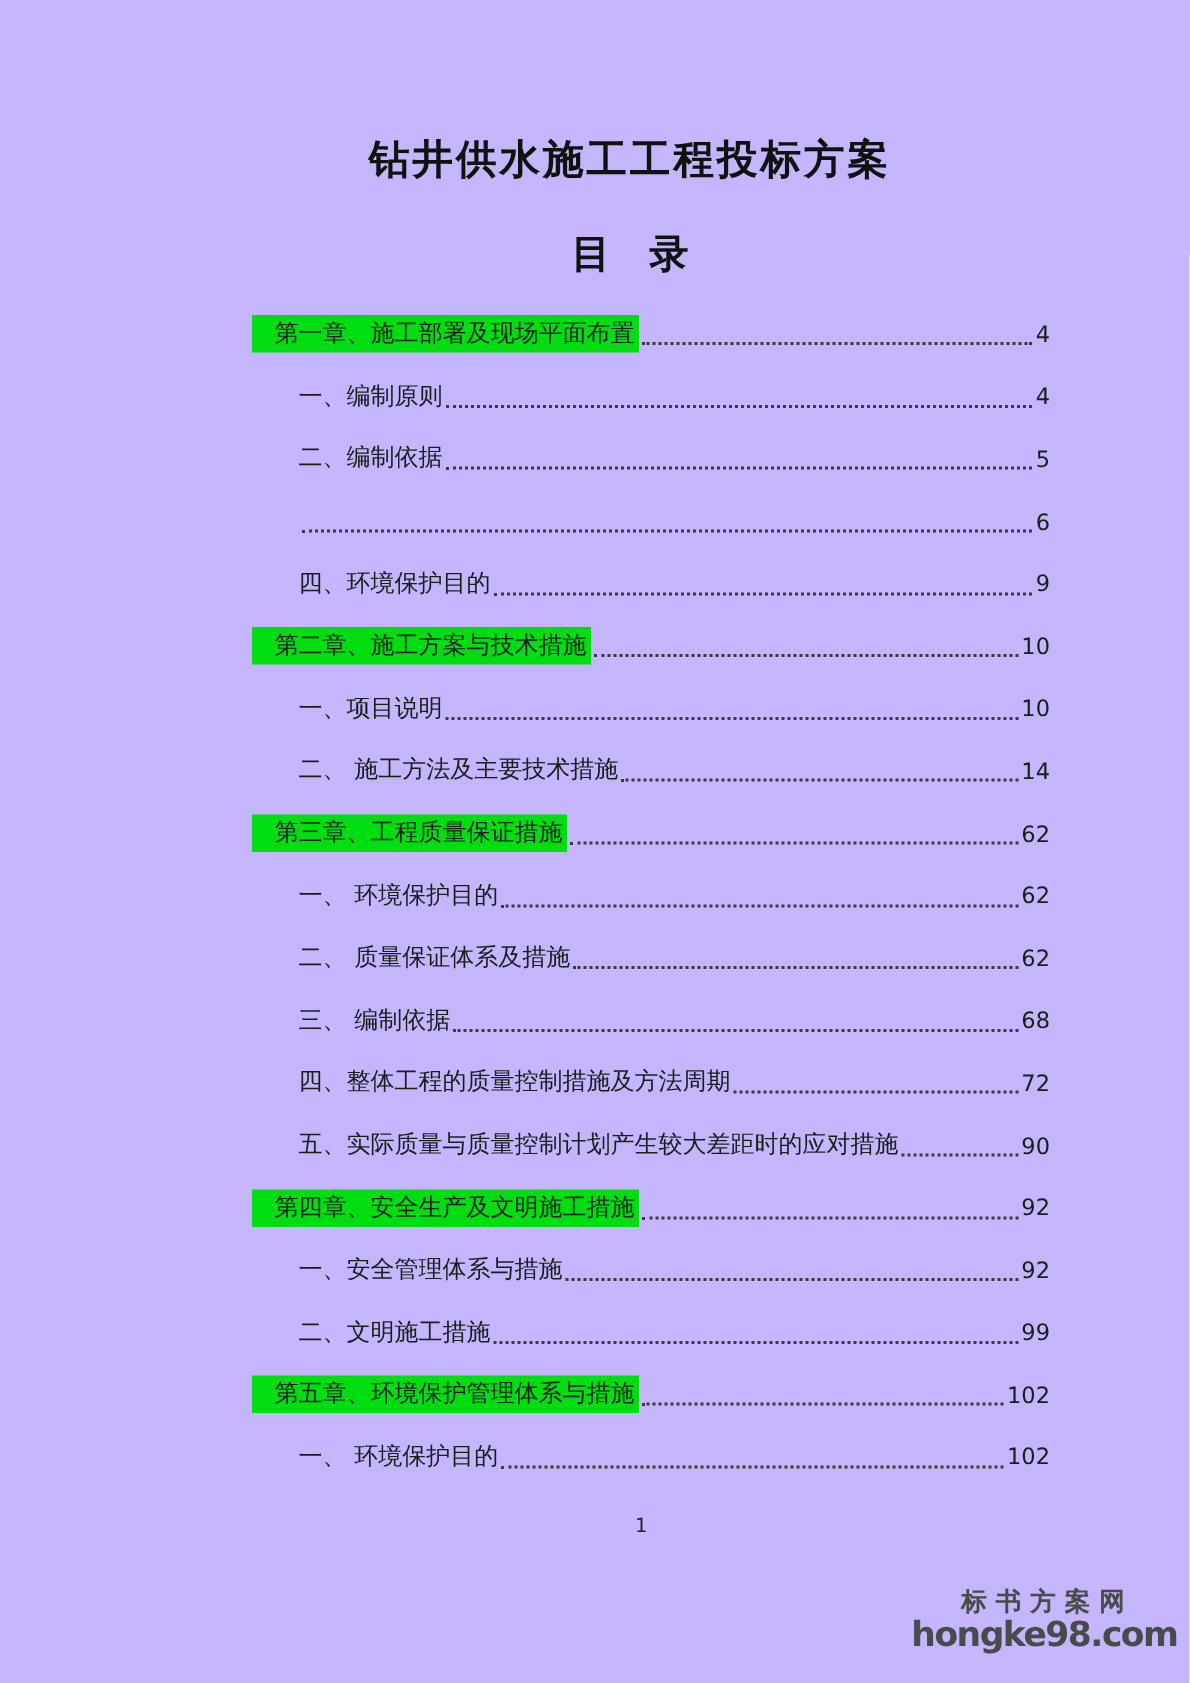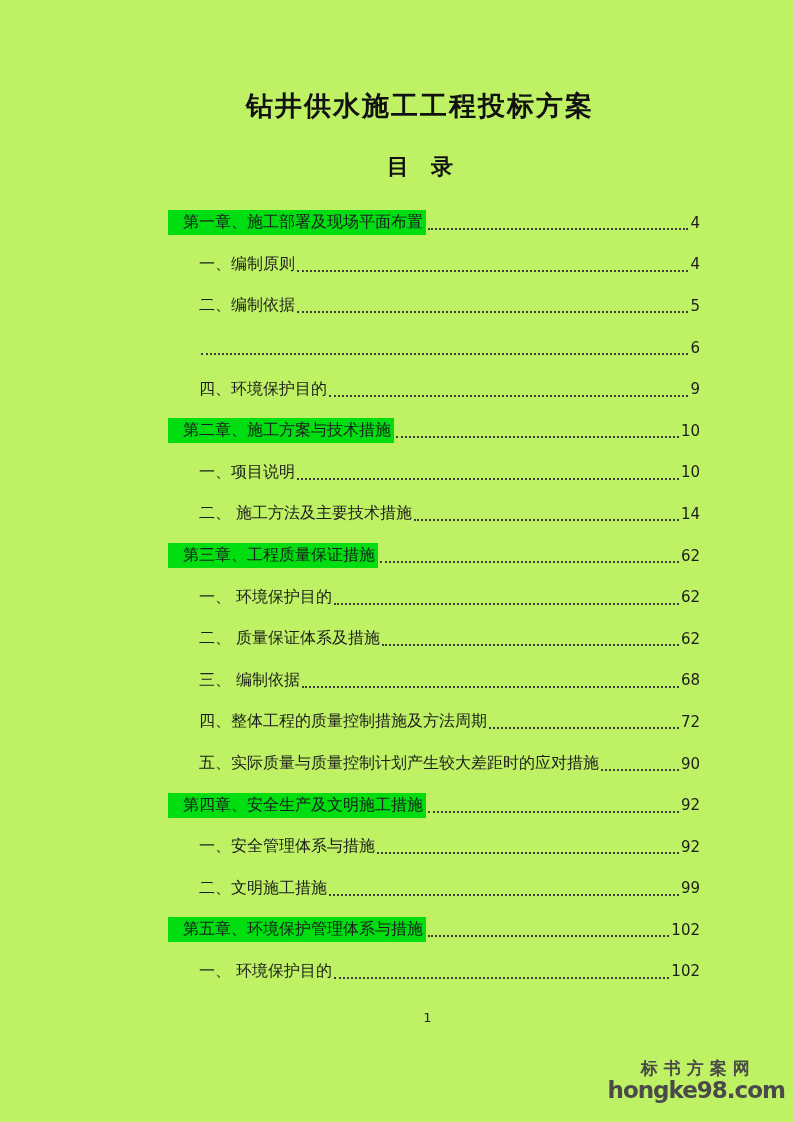--- a/index.html
+++ b/index.html
@@ -4,21 +4,21 @@
 <style>
   html, body {
     margin: 0;
     padding: 0;
     background: #ffffff;
   }
   .page {
     position: relative;
     width: 793px;
     height: 1122px;
-    background: #bef264;
+    background: #c4b5fd;
     overflow: hidden;
     font-family: "DejaVu Sans", sans-serif;
     color: #1f1f1f;
   }
   .doc-title {
     position: absolute;
     top: 88px;
     left: 0;
     width: 793px;
     box-sizing: border-box;
@@ -35,21 +35,21 @@
   .toc-heading {
     position: absolute;
     top: 152px;
     left: 0;
     width: 793px;
     box-sizing: border-box;
     padding-left: 47px;
     margin: 0;
     text-align: center;
     font-family: "DejaVu Serif", serif;
-    font-size: 22px;
+    font-size: 26px;
     font-weight: bold;
     color: #111111;
     white-space: pre;
   }
   .toc {
     position: absolute;
     top: 202px;
     left: 0;
     right: 0;
     padding: 0 93px 0 168px;

